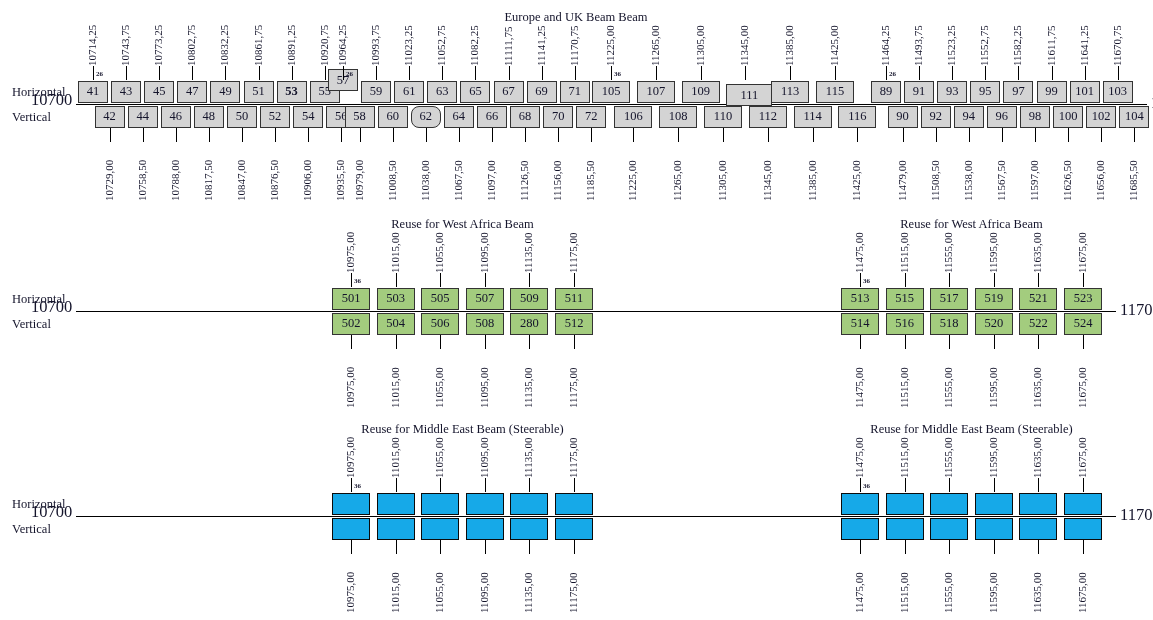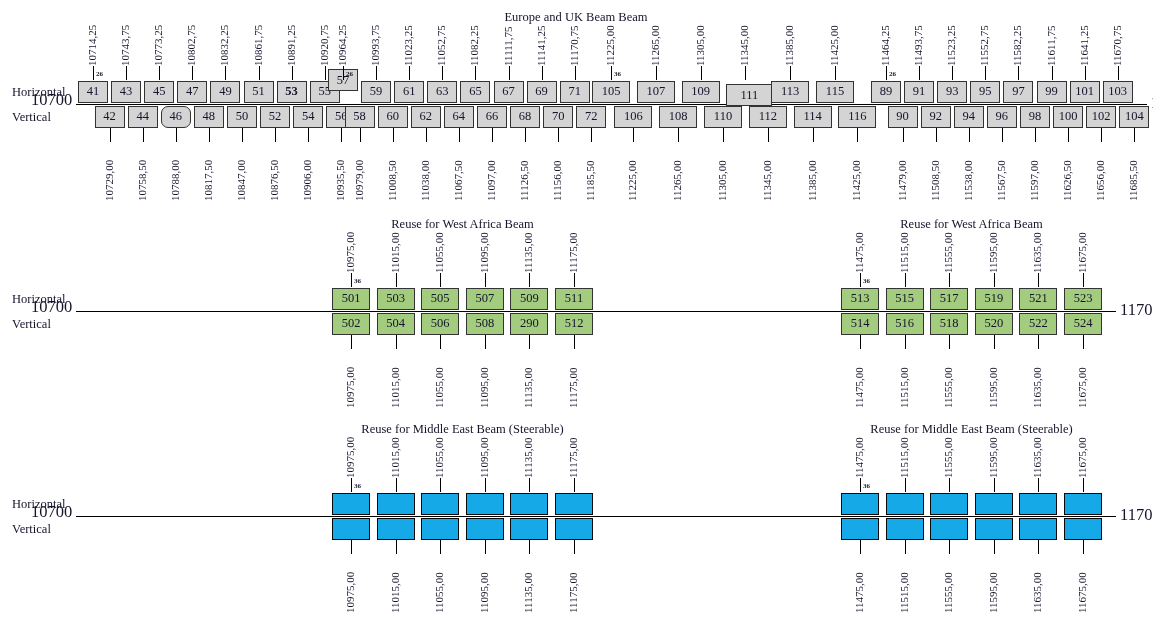--- a/index.html
+++ b/index.html
@@ -69,21 +69,21 @@
       <div class="freq" style="left: 102.55px; top: 143px; height: 58px;">10729,00</div>
       <div class="box gray" style="left: 111.1px; top: 80.5px; width: 30px; height: 22px;">43</div>
       <div class="tick" style="left: 126.1px; top: 66px; height: 14px;"></div>
       <div class="freq" style="left: 119.1px; top: 8px; height: 58px;">10743,75</div>
       <div class="box gray" style="left: 127.65px; top: 105.5px; width: 30px; height: 22px;">44</div>
       <div class="tick" style="left: 142.65px; top: 128px; height: 14px;"></div>
       <div class="freq" style="left: 135.65px; top: 143px; height: 58px;">10758,50</div>
       <div class="box gray" style="left: 144.2px; top: 80.5px; width: 30px; height: 22px;">45</div>
       <div class="tick" style="left: 159.2px; top: 66px; height: 14px;"></div>
       <div class="freq" style="left: 152.2px; top: 8px; height: 58px;">10773,25</div>
-      <div class="box gray" style="left: 160.75px; top: 105.5px; width: 30px; height: 22px; border-radius: 7px;">46</div>
+      <div class="box gray" style="left: 160.75px; top: 105.5px; width: 30px; height: 22px;">46</div>
       <div class="tick" style="left: 175.75px; top: 128px; height: 14px;"></div>
       <div class="freq" style="left: 168.75px; top: 143px; height: 58px;">10788,00</div>
       <div class="box gray" style="left: 177.3px; top: 80.5px; width: 30px; height: 22px;">47</div>
       <div class="tick" style="left: 192.3px; top: 66px; height: 14px;"></div>
       <div class="freq" style="left: 185.3px; top: 8px; height: 58px;">10802,75</div>
       <div class="box gray" style="left: 193.85px; top: 105.5px; width: 30px; height: 22px;">48</div>
       <div class="tick" style="left: 208.85px; top: 128px; height: 14px;"></div>
       <div class="freq" style="left: 201.85px; top: 143px; height: 58px;">10817,50</div>
       <div class="box gray" style="left: 210.4px; top: 80.5px; width: 30px; height: 22px;">49</div>
       <div class="tick" style="left: 225.4px; top: 66px; height: 14px;"></div>
@@ -118,21 +118,21 @@
       <div class="freq" style="left: 352.55px; top: 143px; height: 58px;">10979,00</div>
       <div class="box gray" style="left: 361.1px; top: 80.5px; width: 30px; height: 22px;">59</div>
       <div class="tick" style="left: 376.1px; top: 66px; height: 14px;"></div>
       <div class="freq" style="left: 369.1px; top: 8px; height: 58px;">10993,75</div>
       <div class="box gray" style="left: 377.65px; top: 105.5px; width: 30px; height: 22px;">60</div>
       <div class="tick" style="left: 392.65px; top: 128px; height: 14px;"></div>
       <div class="freq" style="left: 385.65px; top: 143px; height: 58px;">11008,50</div>
       <div class="box gray" style="left: 394.2px; top: 80.5px; width: 30px; height: 22px;">61</div>
       <div class="tick" style="left: 409.2px; top: 66px; height: 14px;"></div>
       <div class="freq" style="left: 402.2px; top: 8px; height: 58px;">11023,25</div>
-      <div class="box gray" style="left: 410.75px; top: 105.5px; width: 30px; height: 22px;">62</div>
+      <div class="box gray" style="left: 410.75px; top: 105.5px; width: 30px; height: 22px; border-radius: 8px;">62</div>
       <div class="tick" style="left: 425.75px; top: 128px; height: 14px;"></div>
       <div class="freq" style="left: 418.75px; top: 143px; height: 58px;">11038,00</div>
       <div class="box gray" style="left: 427.3px; top: 80.5px; width: 30px; height: 22px;">63</div>
       <div class="tick" style="left: 442.3px; top: 66px; height: 14px;"></div>
       <div class="freq" style="left: 435.3px; top: 8px; height: 58px;">11052,75</div>
       <div class="box gray" style="left: 443.85px; top: 105.5px; width: 30px; height: 22px;">64</div>
       <div class="tick" style="left: 458.85px; top: 128px; height: 14px;"></div>
       <div class="freq" style="left: 451.85px; top: 143px; height: 58px;">11067,50</div>
       <div class="box gray" style="left: 460.4px; top: 80.5px; width: 30px; height: 22px;">65</div>
       <div class="tick" style="left: 475.4px; top: 66px; height: 14px;"></div>
@@ -274,21 +274,21 @@
       <div class="freq" style="left: 433.2px; top: 143px; height: 58px;">11055,00</div>
       <div class="box green" style="left: 465.8px; top: 80.5px; width: 38px; height: 22px;">507</div>
       <div class="tick" style="left: 484.8px; top: 66px; height: 14px;"></div>
       <div class="freq" style="left: 477.8px; top: 8px; height: 58px;">11095,00</div>
       <div class="box green" style="left: 465.8px; top: 105.5px; width: 38px; height: 22px;">508</div>
       <div class="tick" style="left: 484.8px; top: 128px; height: 14px;"></div>
       <div class="freq" style="left: 477.8px; top: 143px; height: 58px;">11095,00</div>
       <div class="box green" style="left: 510.4px; top: 80.5px; width: 38px; height: 22px;">509</div>
       <div class="tick" style="left: 529.4px; top: 66px; height: 14px;"></div>
       <div class="freq" style="left: 522.4px; top: 8px; height: 58px;">11135,00</div>
-      <div class="box green" style="left: 510.4px; top: 105.5px; width: 38px; height: 22px;">290</div>
+      <div class="box green" style="left: 510.4px; top: 105.5px; width: 38px; height: 22px;">280</div>
       <div class="tick" style="left: 529.4px; top: 128px; height: 14px;"></div>
       <div class="freq" style="left: 522.4px; top: 143px; height: 58px;">11135,00</div>
       <div class="box green" style="left: 555px; top: 80.5px; width: 38px; height: 22px;">511</div>
       <div class="tick" style="left: 574px; top: 66px; height: 14px;"></div>
       <div class="freq" style="left: 567px; top: 8px; height: 58px;">11175,00</div>
       <div class="box green" style="left: 555px; top: 105.5px; width: 38px; height: 22px;">512</div>
       <div class="tick" style="left: 574px; top: 128px; height: 14px;"></div>
       <div class="freq" style="left: 567px; top: 143px; height: 58px;">11175,00</div>
       <div class="bw" style="left: 354px; top: 70px;">36</div>
       <div class="box green" style="left: 841px; top: 80.5px; width: 38px; height: 22px;">513</div>

